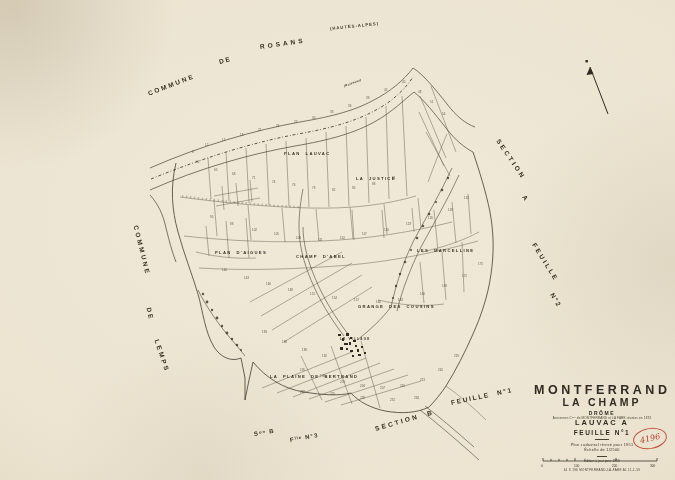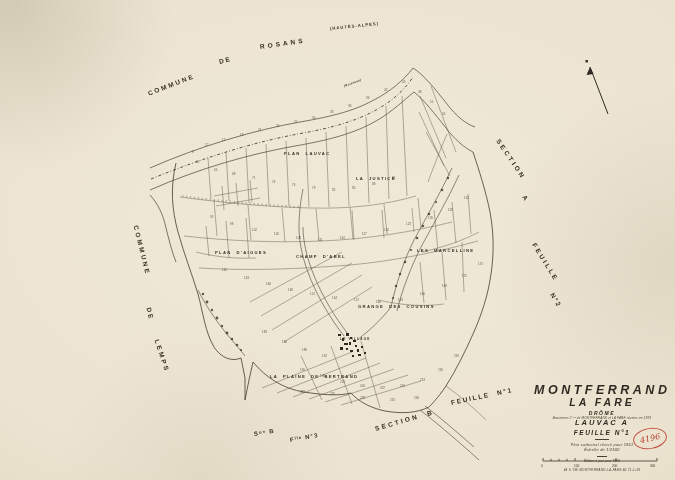--- a/index.html
+++ b/index.html
@@ -11,21 +11,21 @@
       radial-gradient(circle at 99% 55%, rgba(110,92,60,.10), transparent 25%),
       radial-gradient(circle at 30% 99%, rgba(110,92,60,.08), transparent 22%),
       radial-gradient(ellipse 120% 105% at 52% 46%, #f0e9d7 0%, #ece4d1 55%, #e3d9c1 82%, #d9cdaf 100%);
   }
   svg.linework{position:absolute;left:0;top:0;}
   .lbl-layer{position:absolute;left:0;top:0;width:100%;height:100%;}
   .edge-label{position:absolute;color:#38301f;font-weight:700;white-space:pre;transform-origin:left center;}
   .place-label{position:absolute;color:#3b332a;font-weight:700;white-space:pre;transform-origin:left center;letter-spacing:1.3px;font-size:4.2px;}
   .parcel-num{position:absolute;color:#4a4135;font-size:3px;opacity:.85;white-space:pre;}
   .scale-num{position:absolute;color:#3b332a;font-size:3.2px;white-space:pre;}
-  .title-block{position:absolute;left:534px;top:384px;width:136px;text-align:center;color:#2f2a22;font-style:italic;}
+  .title-block{position:absolute;left:534px;top:384px;width:136px;text-align:center;color:#2f2a22;}
   .tb-name1{font-size:12.5px;letter-spacing:3.5px;font-weight:700;line-height:1.05;}
   .tb-name2{font-size:10.5px;letter-spacing:3px;font-weight:700;line-height:1.1;}
   .tb-dept{font-size:5px;letter-spacing:1.6px;font-weight:700;margin-top:1px;}
   .tb-note{font-size:3px;letter-spacing:.2px;color:#45402f;margin-top:1px;line-height:1;}
   .tb-section{font-size:7.5px;letter-spacing:2px;font-weight:700;margin-top:-2px;}
   .tb-sheet{font-size:6.5px;letter-spacing:1.5px;font-weight:700;margin-top:2px;}
   .tb-rule{width:14px;border:0;border-top:1px solid #4a4135;margin:3px auto 3px;}
   .tb-rule2{width:10px;border:0;border-top:.8px solid #4a4135;margin:2px auto 2px;}
   .tb-small{font-size:3.8px;letter-spacing:.3px;color:#3b352a;line-height:1.5;}
   .tb-tiny{font-size:3.4px;color:#3b352a;line-height:1.4;}
@@ -251,21 +251,21 @@
     </div>
   <div class="lbl-layer" id="scale-labels">
       <span class="scale-num" style="left: 541px; top: 464px;">0</span>
       <span class="scale-num" style="left: 574px; top: 464px;">100</span>
       <span class="scale-num" style="left: 612px; top: 464px;">200</span>
       <span class="scale-num" style="left: 650px; top: 464px;">300</span>
     </div>
 
   <div class="title-block">
     <div class="tb-name1">MONTFERRAND</div>
-    <div class="tb-name2">LA FARE</div>
+    <div class="tb-name2">LA CHAMP</div>
     <div class="tb-dept">DRÔME</div>
     <div class="tb-note">Anciennes Cⁿᵉˢ de MONTFERRAND et LA FARE réunies en 1873</div>
     <div class="tb-section">LAUVAC  A</div>
     <div class="tb-sheet">FEUILLE   N°1</div>
     <hr class="tb-rule">
     <div class="tb-small">Plan cadastral révisé pour 1951</div>
     <div class="tb-small">Échelle de 1/2500</div>
     <hr class="tb-rule2">
     <div class="tb-tiny">Édition à jour pour 1959</div>
     <div class="tb-ref">44 S 196   MONTFERRAND-LA-FARE   A1   11-1-59</div>

